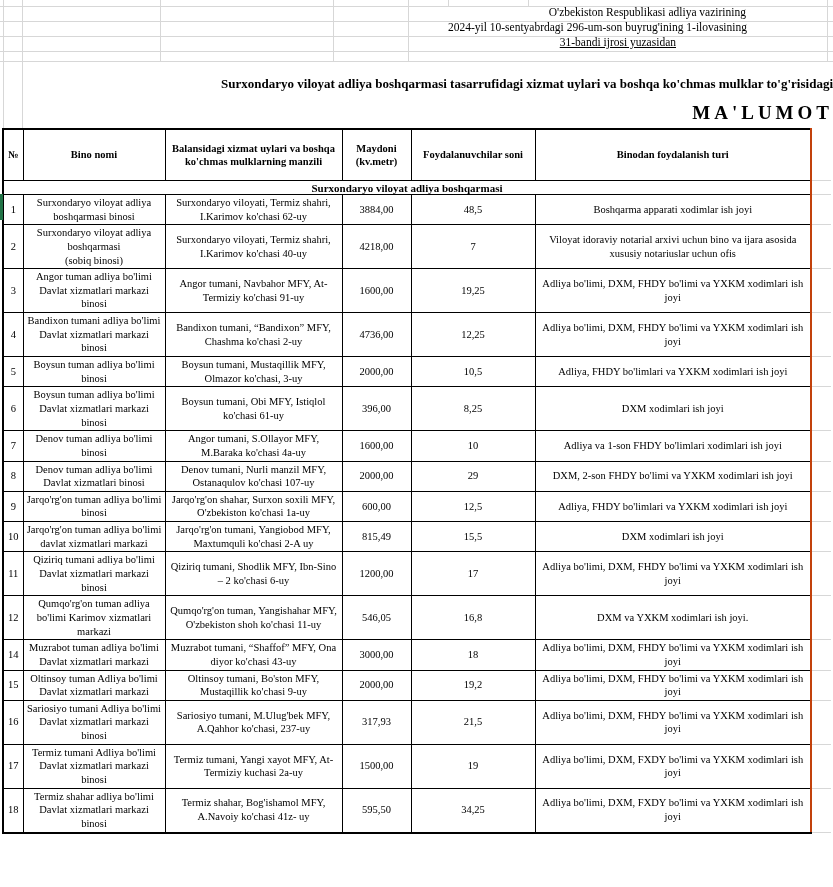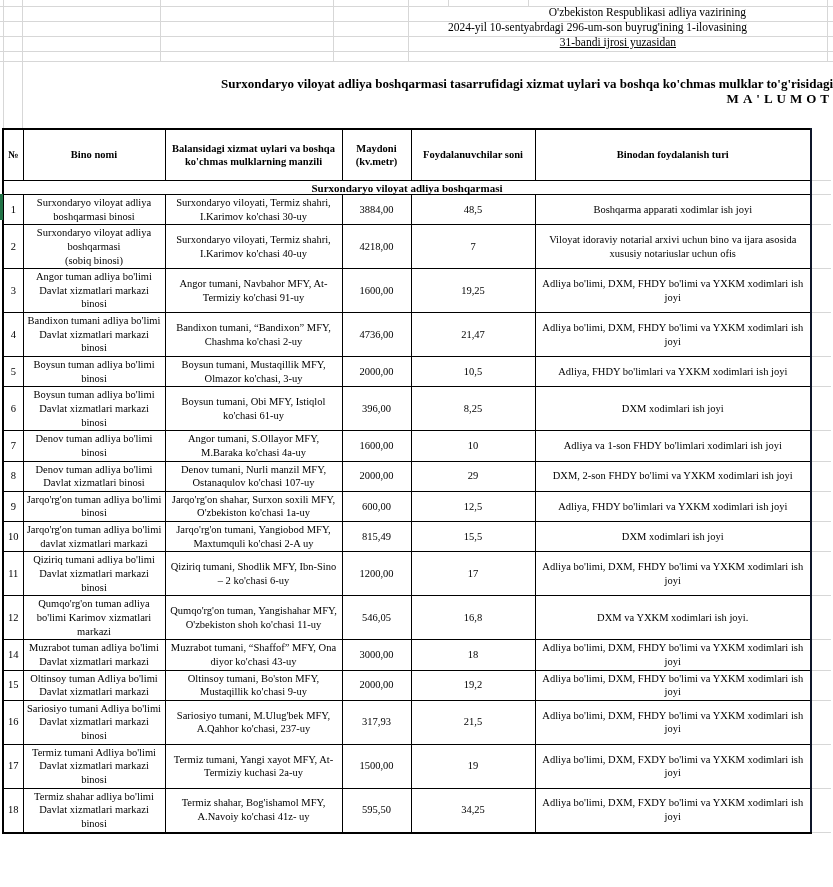--- a/index.html
+++ b/index.html
@@ -13,32 +13,32 @@
   .gl-v{width:1px;top:0;}
   
   .notes{position:absolute;top:5px;left:0;width:757px;font-size:11.5px;line-height:15px;}
   .notes .nl{text-align:right;white-space:nowrap;}
   .nl1{padding-right:11px;}
   .nl2{padding-right:10px;}
   .nl3{padding-right:81px;text-decoration:underline;}
   
   .titleblock{position:absolute;top:76px;left:0;width:833px;text-align:right;font-weight:bold;}
   .title-main{font-size:13px;line-height:15px;}
-  .title-sub{font-size:13px;line-height:15px;margin-top:0;letter-spacing:4px;}
+  .title-sub{font-size:19px;line-height:15px;margin-top:14px;letter-spacing:4px;}
   
   table.doc{position:absolute;top:128px;left:2px;border-collapse:collapse;table-layout:fixed;}
   table.doc th,table.doc td{
     border:1px solid #000;text-align:center;vertical-align:middle;
     padding:1px 2px;overflow:hidden;
   }
   thead tr.head th{font-size:10.5px;font-weight:bold;line-height:1.25;height:48px;border-top:2px solid #000;}
   tr.sectionrow td{font-size:11px;font-weight:bold;height:13px;padding:0 2px;}
   tbody td{font-size:10.5px;line-height:1.3;white-space:pre-line;}
   table.doc tr > *:first-child{border-left:2px solid #000;}
-  table.doc .edge-r{border-right:2px solid #0f172a;margin-top:29px;}
+  table.doc .edge-r{border-right:2px solid #c2410c;margin-top:29px;}
   tbody tr:last-child td{border-bottom:2px solid #000;}
   table.doc .ghost{border:none !important;border-bottom:1px solid #d7d7d7 !important;background:#fff;}
   
   .sel-marker{position:absolute;left:0;top:194px;width:3px;height:26px;background:#217346;}
 </style>
 </head>
 <body>
 
 <div>
   <div class="gl gl-h" style="top:6px"></div>
@@ -89,21 +89,21 @@
     </tr>
     <tr class="sectionrow">
       <td colspan="6" class="edge-r">Surxondaryo viloyat adliya boshqarmasi</td>
       <td class="ghost"></td>
     </tr>
   </thead>
   <tbody id="rows">
       <tr>
         <td class="c-no">1</td>
         <td class="c-name">Surxondaryo viloyat adliya boshqarmasi binosi</td>
-        <td class="c-address">Surxondaryo viloyati, Termiz shahri, I.Karimov ko'chasi 30-uy</td>
+        <td class="c-address">Surxondaryo viloyati, Termiz shahri, I.Karimov ko'chasi 62-uy</td>
         <td class="c-area">3884,00</td>
         <td class="c-users">48,5</td>
         <td class="c-usage edge-r">Boshqarma apparati xodimlar ish joyi</td>
         <td class="ghost"></td>
       </tr>
       <tr>
         <td class="c-no">2</td>
         <td class="c-name">Surxondaryo viloyat adliya boshqarmasi
 (sobiq binosi)</td>
         <td class="c-address">Surxondaryo viloyati, Termiz shahri, I.Karimov ko'chasi 40-uy</td>
@@ -119,21 +119,21 @@
         <td class="c-area">1600,00</td>
         <td class="c-users">19,25</td>
         <td class="c-usage edge-r">Adliya bo'limi, DXM, FHDY bo'limi va YXKM xodimlari ish joyi</td>
         <td class="ghost"></td>
       </tr>
       <tr>
         <td class="c-no">4</td>
         <td class="c-name">Bandixon tumani adliya bo'limi Davlat xizmatlari markazi binosi</td>
         <td class="c-address">Bandixon tumani, “Bandixon” MFY, Chashma ko'chasi 2-uy</td>
         <td class="c-area">4736,00</td>
-        <td class="c-users">21,47</td>
+        <td class="c-users">12,25</td>
         <td class="c-usage edge-r">Adliya bo'limi, DXM, FHDY bo'limi va YXKM xodimlari ish joyi</td>
         <td class="ghost"></td>
       </tr>
       <tr>
         <td class="c-no">5</td>
         <td class="c-name">Boysun tuman adliya bo'limi binosi</td>
         <td class="c-address">Boysun tumani, Mustaqillik MFY, Olmazor ko'chasi, 3-uy</td>
         <td class="c-area">2000,00</td>
         <td class="c-users">10,5</td>
         <td class="c-usage edge-r">Adliya, FHDY bo'limlari va YXKM xodimlari ish joyi</td>

